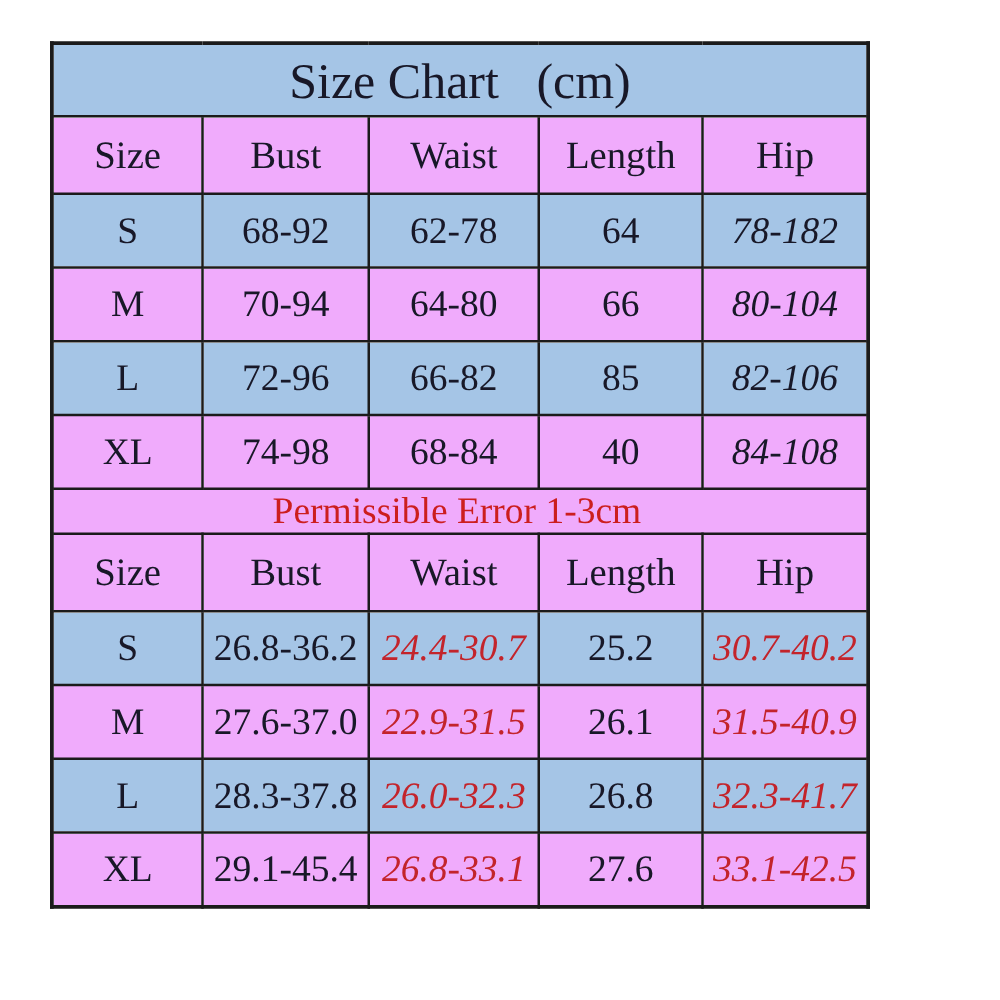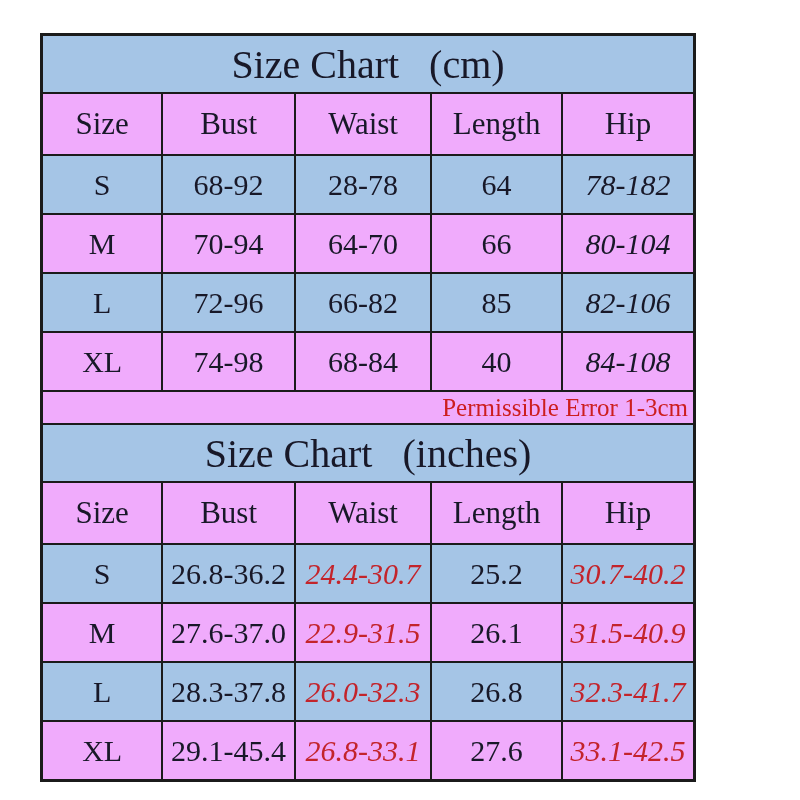--- a/index.html
+++ b/index.html
@@ -52,22 +52,22 @@
   }
   .italic-dark {
     font-style: italic;
   }
   .red-val {
     font-style: italic;
     color: var(--value-red, #c3242b);
   }
   .note-cell {
     height: 31px;
-    font-size: 25px;
-    text-align: right;
+    font-size: 30px;
+    text-align: center;
     padding-right: 5px;
     color: var(--note-red, #cc1e1e);
   }
 </style>
 </head>
 <body>
 
 <div class="chart-wrap">
   <table class="size-chart">
     <colgroup>
@@ -87,28 +87,28 @@
         <th class="head-cell">Size</th>
         <th class="head-cell">Bust</th>
         <th class="head-cell">Waist</th>
         <th class="head-cell">Length</th>
         <th class="head-cell">Hip</th>
       </tr>
 
       <tr class="blue">
         <td class="cell">S</td>
         <td class="cell">68-92</td>
-        <td class="cell">28-78</td>
+        <td class="cell">62-78</td>
         <td class="cell">64</td>
         <td class="cell italic-dark">78-182</td>
       </tr>
       <tr>
         <td class="cell">M</td>
         <td class="cell">70-94</td>
-        <td class="cell">64-70</td>
+        <td class="cell">64-80</td>
         <td class="cell">66</td>
         <td class="cell italic-dark">80-104</td>
       </tr>
       <tr class="blue">
         <td class="cell">L</td>
         <td class="cell">72-96</td>
         <td class="cell">66-82</td>
         <td class="cell">85</td>
         <td class="cell italic-dark">82-106</td>
       </tr>
@@ -117,23 +117,20 @@
         <td class="cell">74-98</td>
         <td class="cell">68-84</td>
         <td class="cell">40</td>
         <td class="cell italic-dark">84-108</td>
       </tr>
 
       <tr>
         <td colspan="5" class="note-cell">Permissible Error 1-3cm</td>
       </tr>
 
-      <tr>
-        <td colspan="5" class="title-cell">Size Chart   (inches)</td>
-      </tr>
 
       <tr>
         <th class="head-cell">Size</th>
         <th class="head-cell">Bust</th>
         <th class="head-cell">Waist</th>
         <th class="head-cell">Length</th>
         <th class="head-cell">Hip</th>
       </tr>
 
       <tr class="blue">

